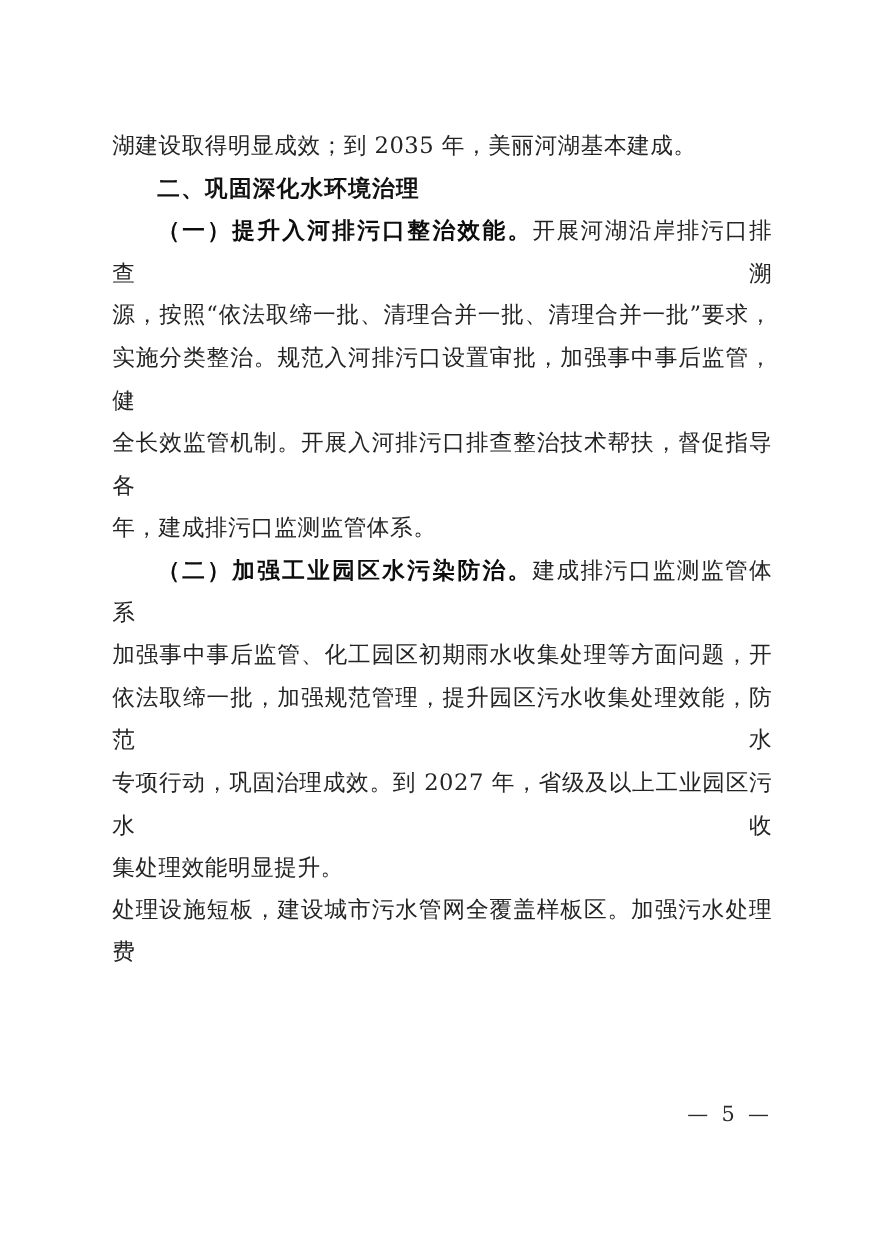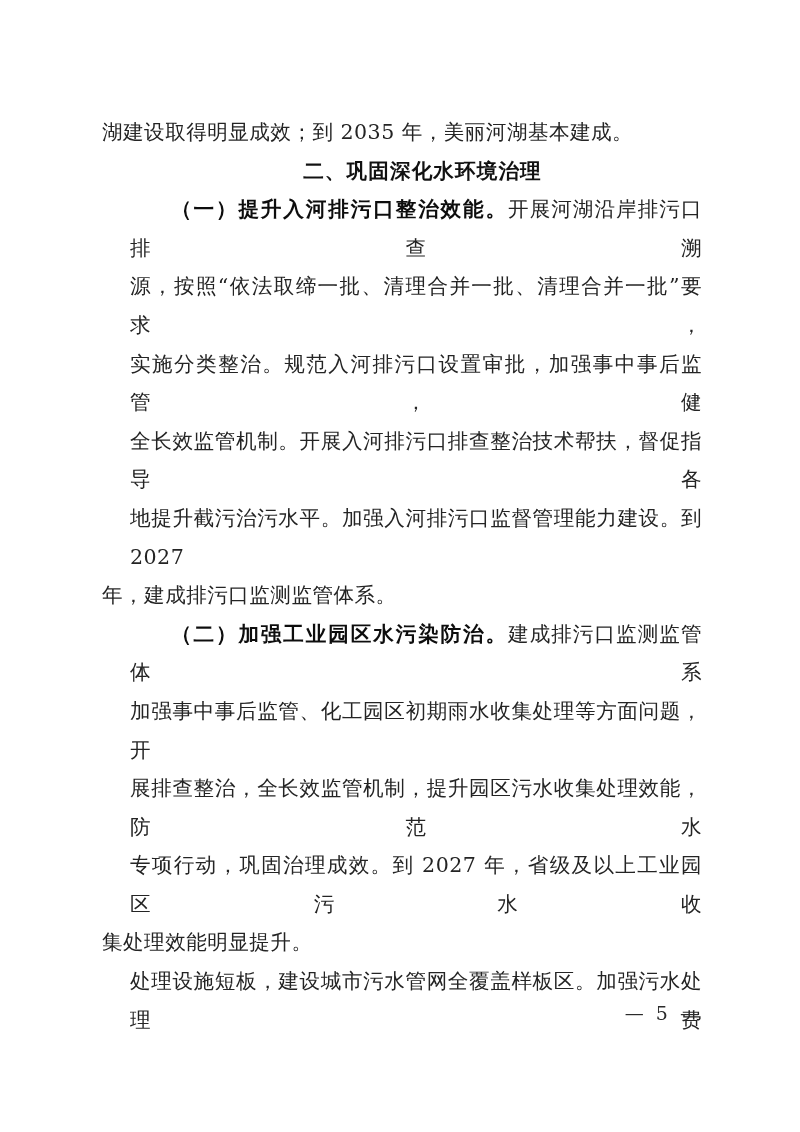--- a/index.html
+++ b/index.html
@@ -40,34 +40,32 @@
     letter-spacing: 0.45px;
     color: #242424;
     white-space: pre;
     font-family: "DejaVu Serif", "Liberation Serif", serif;
   }
 
   .line.justify {
     white-space: normal;
     text-align: justify;
     text-align-last: justify;
-    margin-left: 28px;
   }
 
   
   .section-heading {
     font-family: "DejaVu Sans", "Liberation Sans", sans-serif;
     font-size: 20.6px;
     line-height: 38.6px;
     font-weight: bold;
     letter-spacing: 1.1px;
     color: #111111;
     text-indent: 41px;
     white-space: pre;
-    text-align: center;
   }
 
   
   .lead {
     font-weight: bold;
     letter-spacing: 1.3px;
     color: #0d0d0d;
     font-family: "DejaVu Serif", "Liberation Serif", serif;
   }
 
@@ -97,28 +95,27 @@
 
     <div class="line">湖建设取得明显成效；到 2035 年，美丽河湖基本建成。</div>
 
     <div class="section-heading">二、巩固深化水环境治理</div>
 
     <div>
       <div class="line justify para-first-line"><span class="lead">（一）提升入河排污口整治效能。</span><span>开展河湖沿岸排污口排查溯</span></div>
       <div class="line justify">源，按照“依法取缔一批、清理合并一批、清理合并一批”要求，</div>
       <div class="line justify">实施分类整治。规范入河排污口设置审批，加强事中事后监管，健</div>
       <div class="line justify">全长效监管机制。开展入河排污口排查整治技术帮扶，督促指导各</div>
-      <div class="line justify">地提升截污治污水平。加强入河排污口监督管理能力建设。到 2027</div>
       <div class="line">年，建成排污口监测监管体系。</div>
     </div>
 
     <div>
       <div class="line justify para-first-line"><span class="lead">（二）加强工业园区水污染防治。</span><span>建成排污口监测监管体系</span></div>
       <div class="line justify">加强事中事后监管、化工园区初期雨水收集处理等方面问题，开</div>
-      <div class="line justify">展排查整治，全长效监管机制，提升园区污水收集处理效能，防范水</div>
+      <div class="line justify">依法取缔一批，加强规范管理，提升园区污水收集处理效能，防范水</div>
       <div class="line justify">专项行动，巩固治理成效。到 2027 年，省级及以上工业园区污水收</div>
       <div class="line">集处理效能明显提升。</div>
     </div>
 
     <div>
       <div class="line justify">处理设施短板，建设城市污水管网全覆盖样板区。加强污水处理费</div>
 
     </div>
 
   </div>

